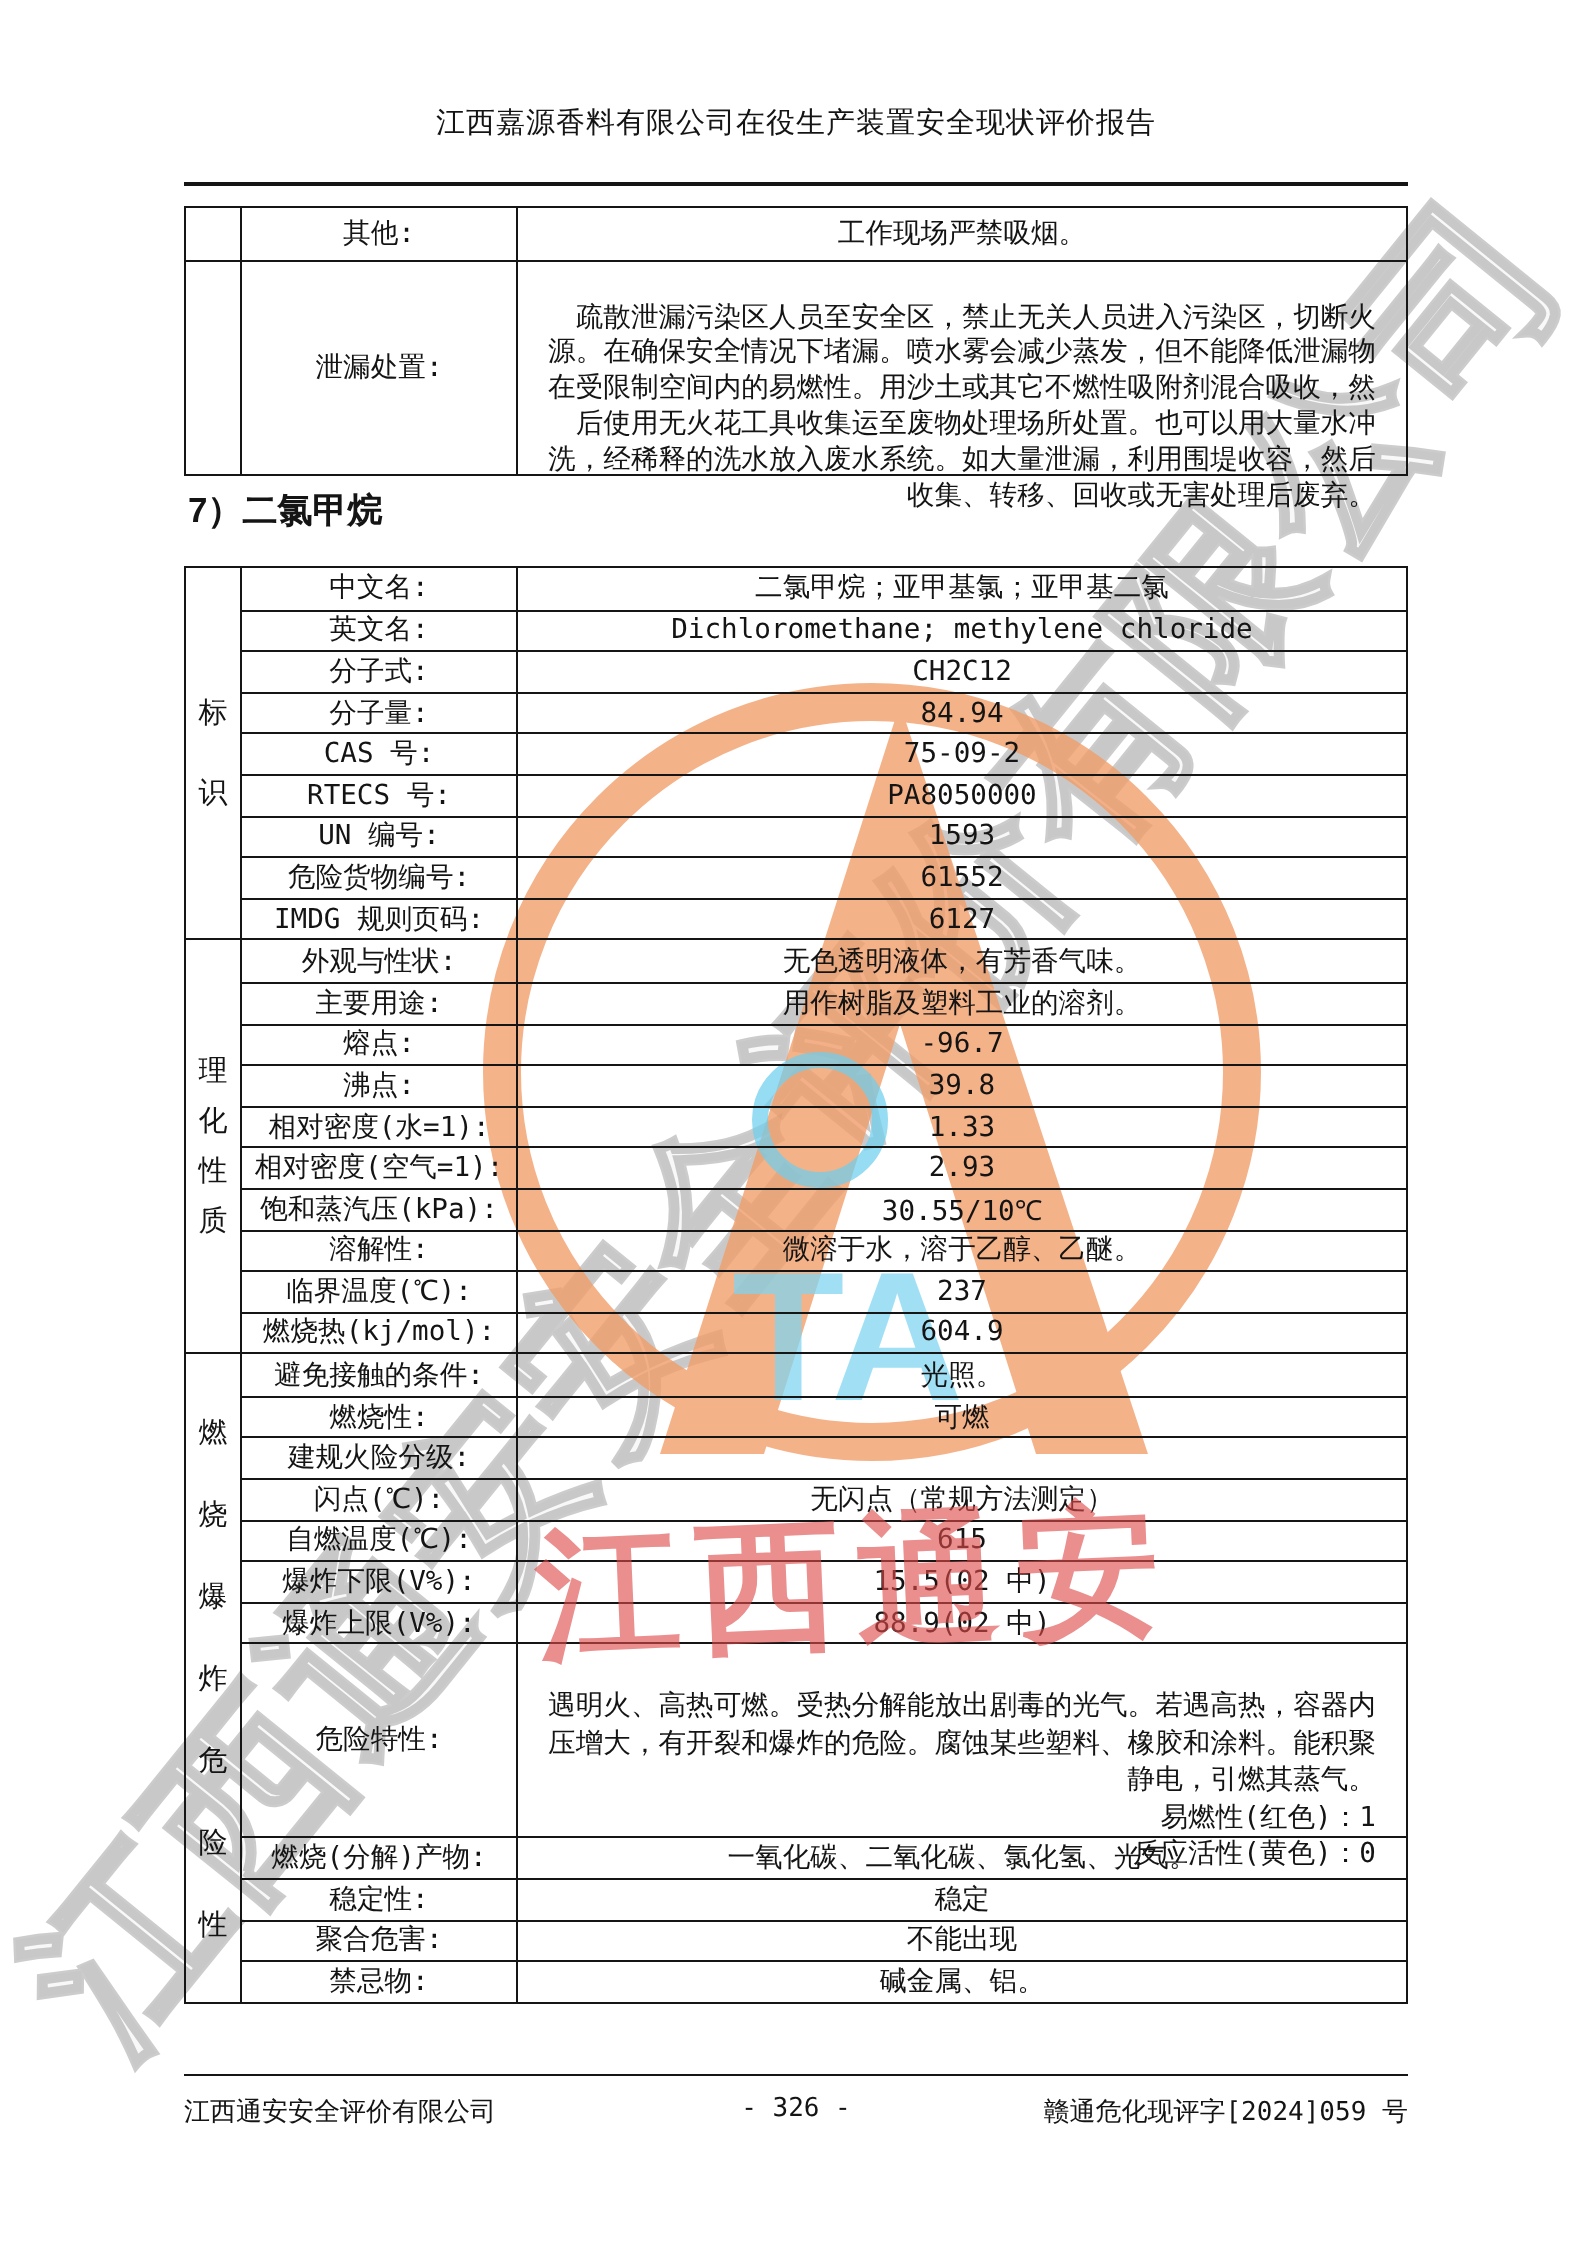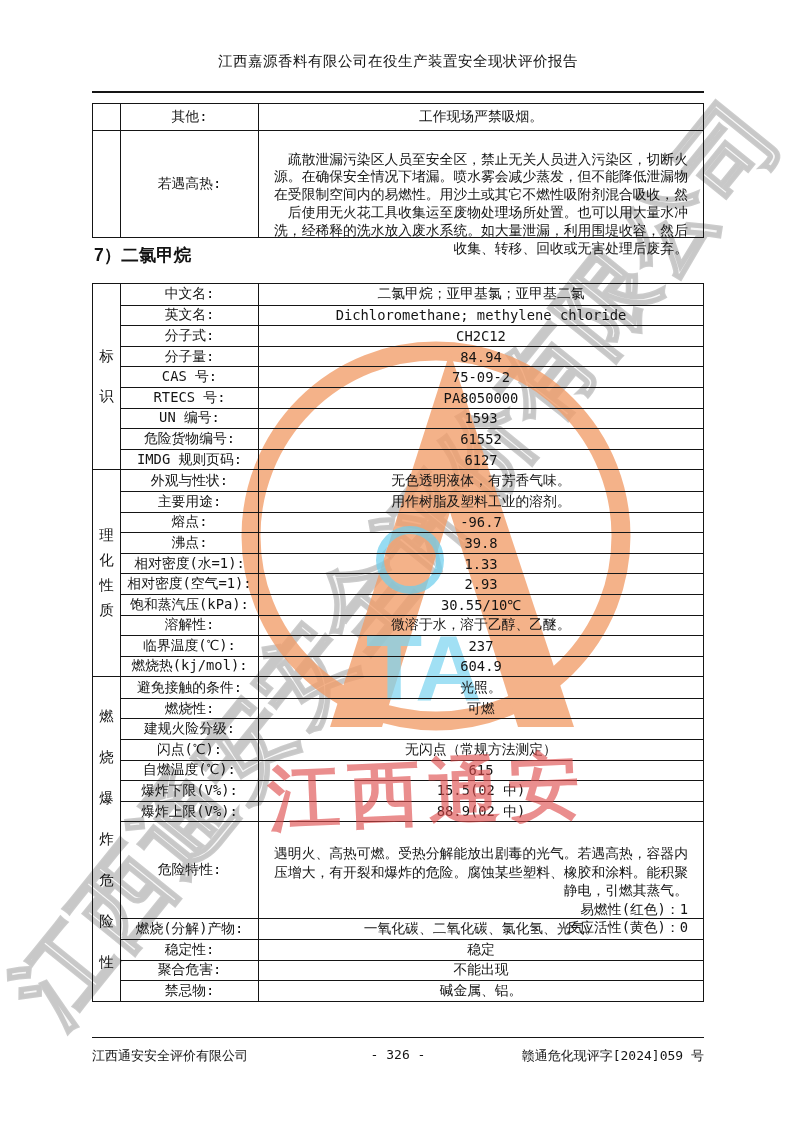--- a/index.html
+++ b/index.html
@@ -90,21 +90,21 @@
   <div class="doc-header">江西嘉源香料有限公司在役生产装置安全现状评价报告</div>
 
   <div class="tbl top-table">
       <div class="trow r0">
         <div class="gcol"></div>
         <div class="lbl">其他:</div>
         <div class="val">工作现场严禁吸烟。</div>
       </div>
       <div class="trow r1">
         <div class="gcol"></div>
-        <div class="lbl">若遇高热:</div>
+        <div class="lbl">泄漏处置:</div>
         <div class="val pre">疏散泄漏污染区人员至安全区，禁止无关人员进入污染区，切断火
 源。在确保安全情况下堵漏。喷水雾会减少蒸发，但不能降低泄漏物
 在受限制空间内的易燃性。用沙土或其它不燃性吸附剂混合吸收，然
 后使用无火花工具收集运至废物处理场所处置。也可以用大量水冲
 洗，经稀释的洗水放入废水系统。如大量泄漏，利用围堤收容，然后
 收集、转移、回收或无害处理后废弃。</div>
       </div>
     </div>
 
   <div class="sec-heading">7）二氯甲烷</div>

